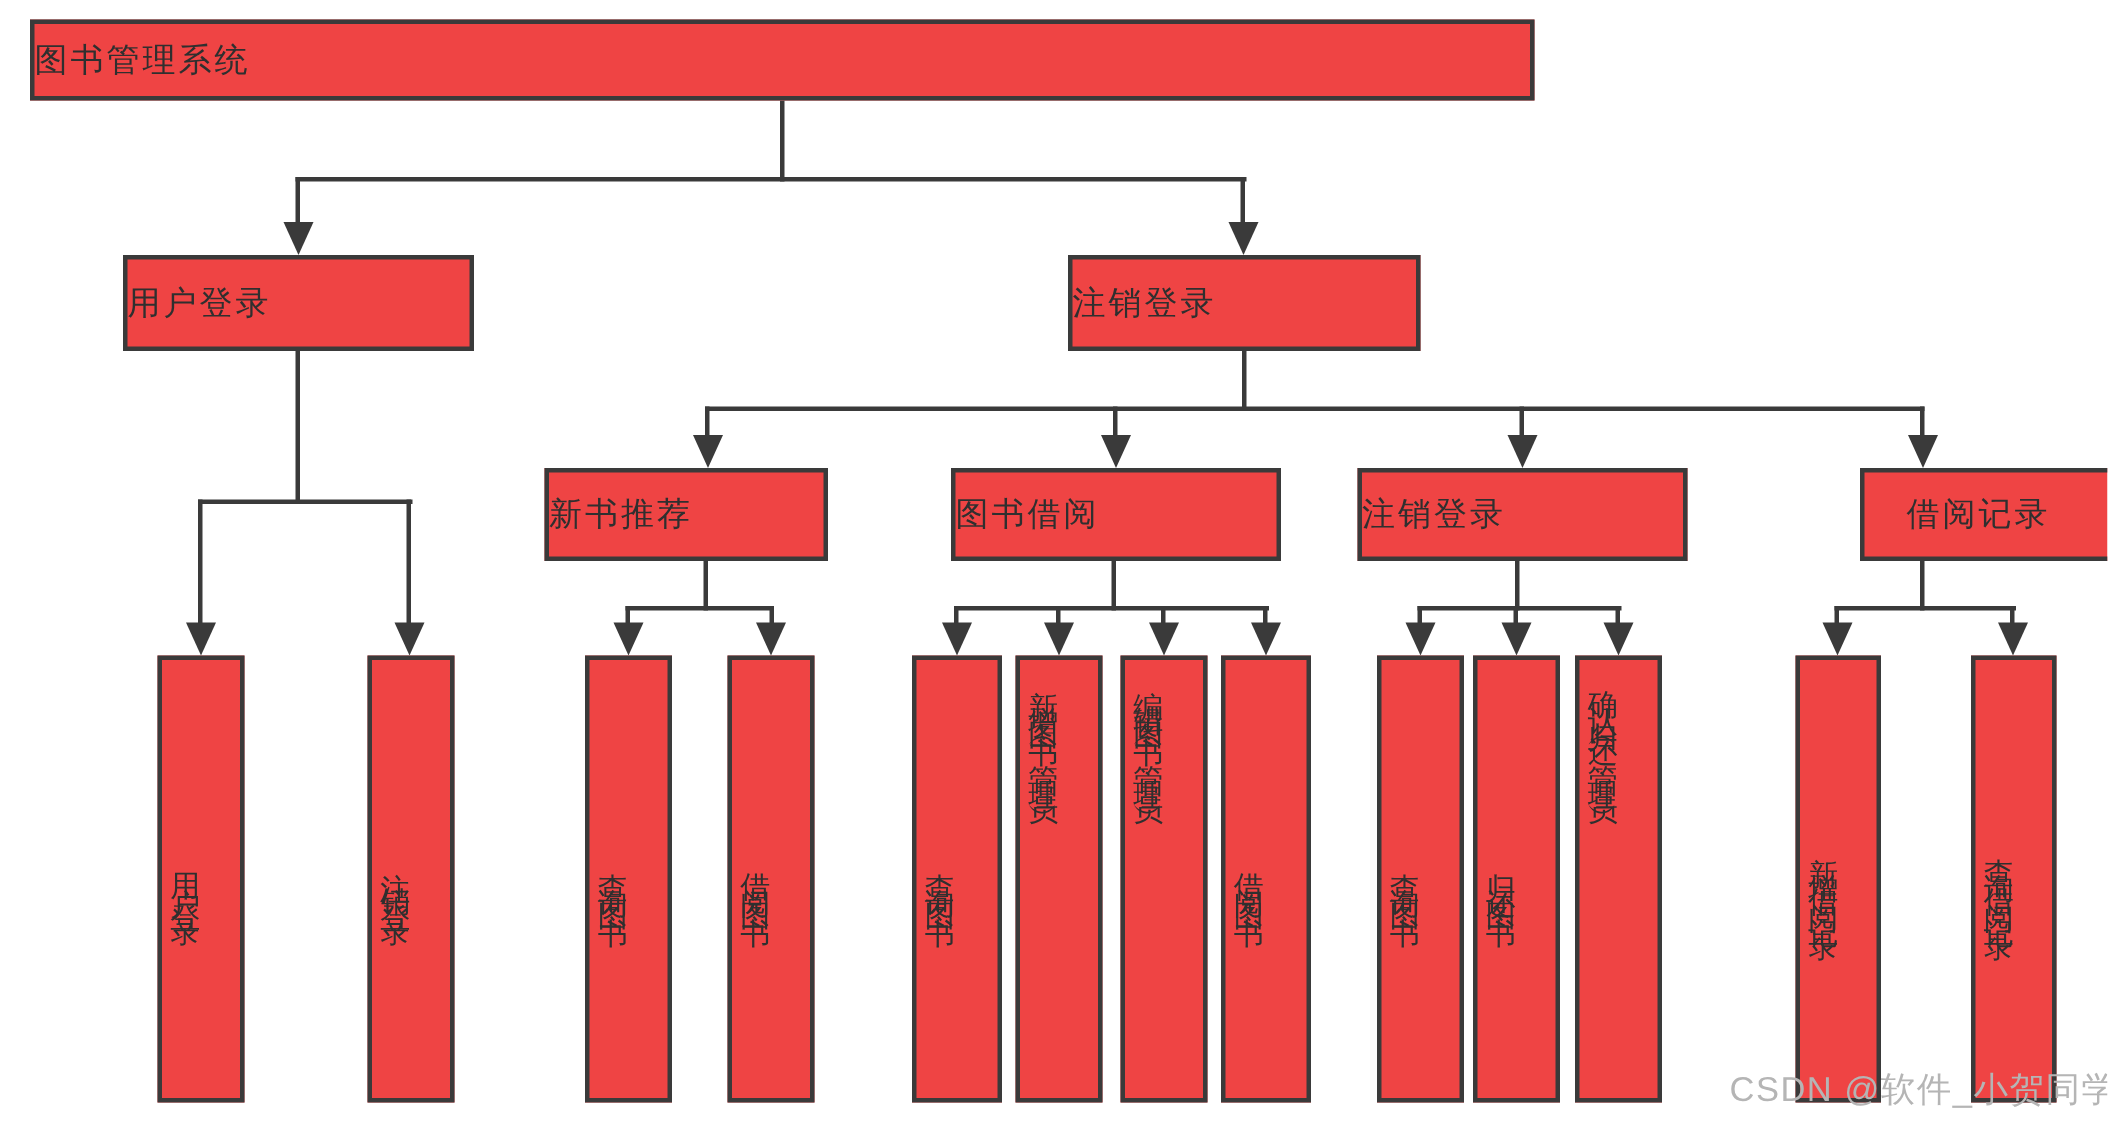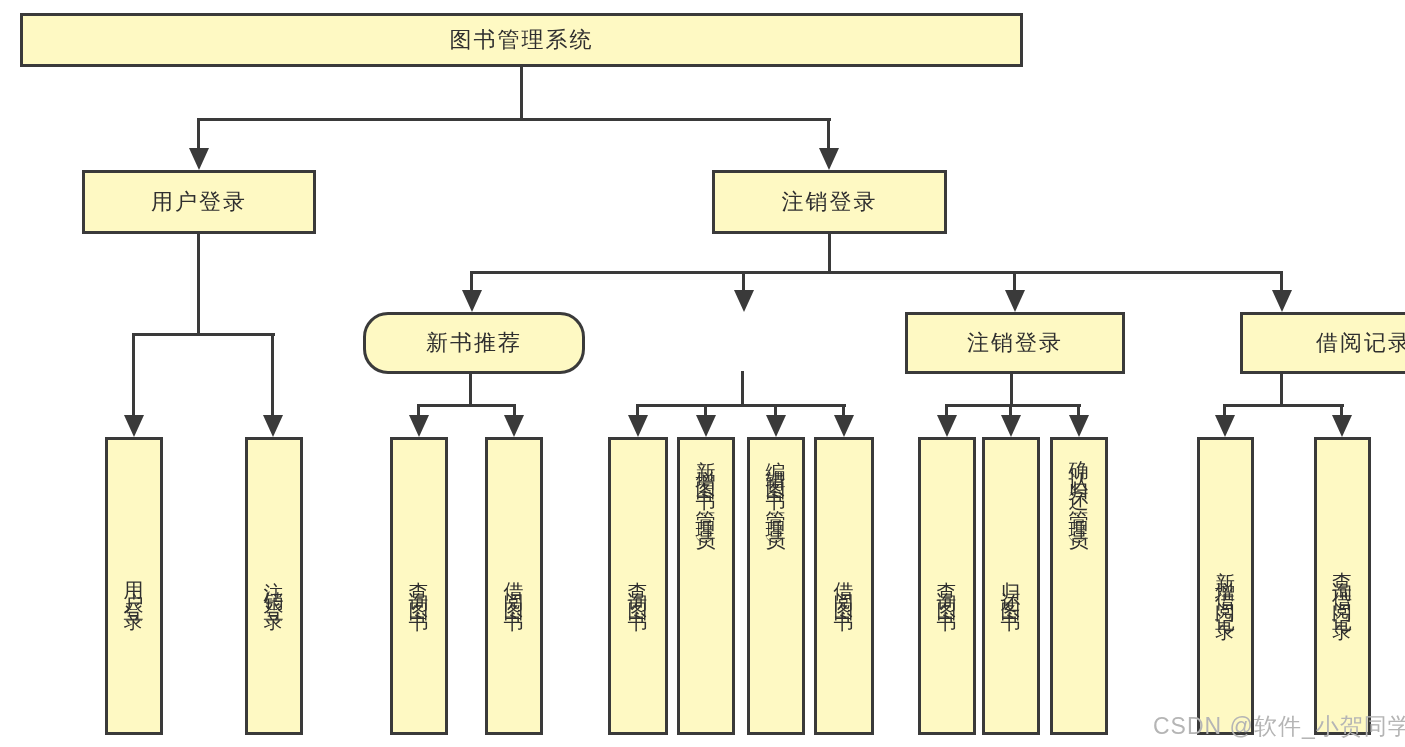--- a/index.html
+++ b/index.html
@@ -14,22 +14,22 @@
     width:1405px;height:747px;
     background:var(--bg);
     overflow:hidden;
     font-family:"Liberation Sans","DejaVu Sans",sans-serif;
     color:var(--text);
   }
   .box{
     position:absolute;
     box-sizing:border-box;
     border:3px solid var(--line);
-    background:#fef9c3;
-    display:flex;align-items:center;justify-content:center;
+    background:#ef4444;
+    display:flex;align-items:center;
     z-index:2;
   }
   .hlabel{
     font-size:22px;
     letter-spacing:2px;
     color:var(--text);
     white-space:nowrap;
   }
   .leaf .vlabel{
     writing-mode:vertical-rl;
@@ -127,22 +127,25 @@
     <span class="hlabel">图书管理系统</span>
   </div>
 
   <div class="box" style="left:82px;top:170px;width:234px;height:64px;">
     <span class="hlabel">用户登录</span>
   </div>
   <div class="box" style="left:712px;top:170px;width:235px;height:64px;">
     <span class="hlabel">注销登录</span>
   </div>
 
-  <div class="box" style="left:363px;top:312px;width:222px;height:62px;border-radius:25px;">
+  <div class="box" style="left:363px;top:312px;width:189px;height:62px;">
     <span class="hlabel">新书推荐</span>
+  </div>
+  <div class="box" style="left:634px;top:312px;width:220px;height:62px;">
+    <span class="hlabel">图书借阅</span>
   </div>
   <div class="box" style="left:905px;top:312px;width:220px;height:62px;">
     <span class="hlabel">注销登录</span>
   </div>
   <div class="box" style="left:1240px;top:312px;width:220px;height:62px;padding-left:28px;">
     <span class="hlabel">借阅记录</span>
   </div>
 
   <div class="box leaf" style="left:105px;top:437px;width:58px;height:298px;">
     <span class="vlabel">用户登录</span>

